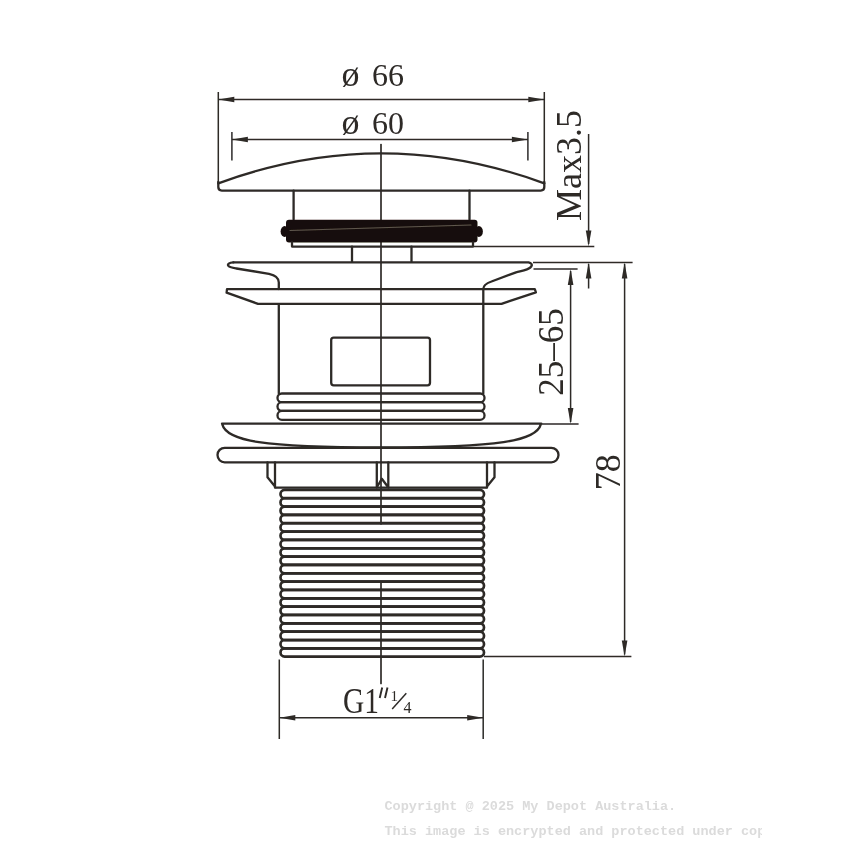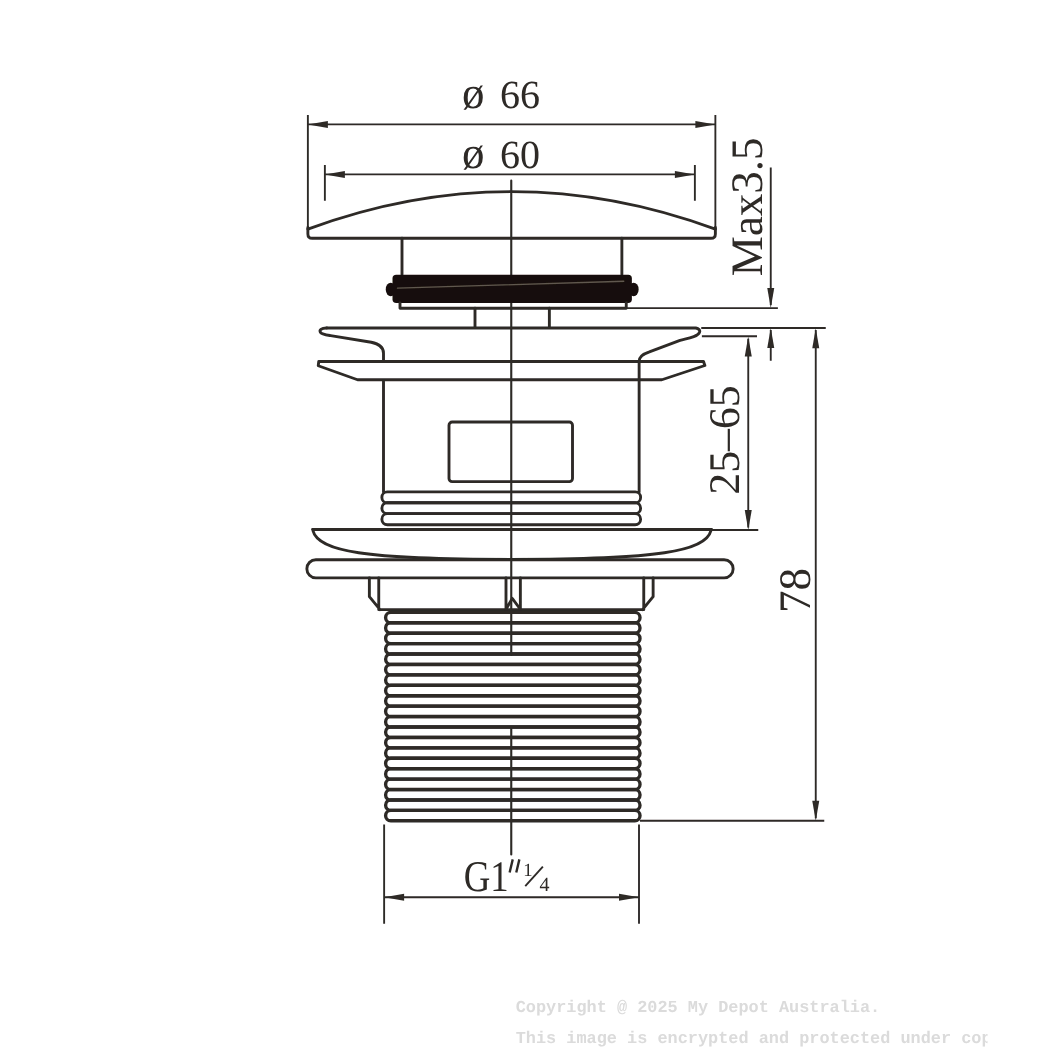--- a/index.html
+++ b/index.html
@@ -1,16 +1,16 @@
 <!DOCTYPE html>
 <html><head>
 <meta charset="utf-8">
 <style>
   html,body{margin:0;padding:0;background:#ffffff;}
-  #page{position:relative;width:762px;height:850px;background:#ffffff;overflow:hidden;margin-left:28px;}
+  #page{position:relative;width:762px;height:850px;background:#ffffff;overflow:hidden;}
   svg{position:absolute;left:0;top:0;}
   text{font-family:"Liberation Serif", serif;fill:#2d2a28;}
   .mono{font-family:"Liberation Mono", monospace;fill:#dbdbdb;font-weight:bold;}
 </style>
 </head>
 <body>
 <div id="page">
 <svg width="850" height="850" viewBox="0 0 850 850">
 <defs>
 <filter id="soft" x="-5%" y="-5%" width="110%" height="110%">

